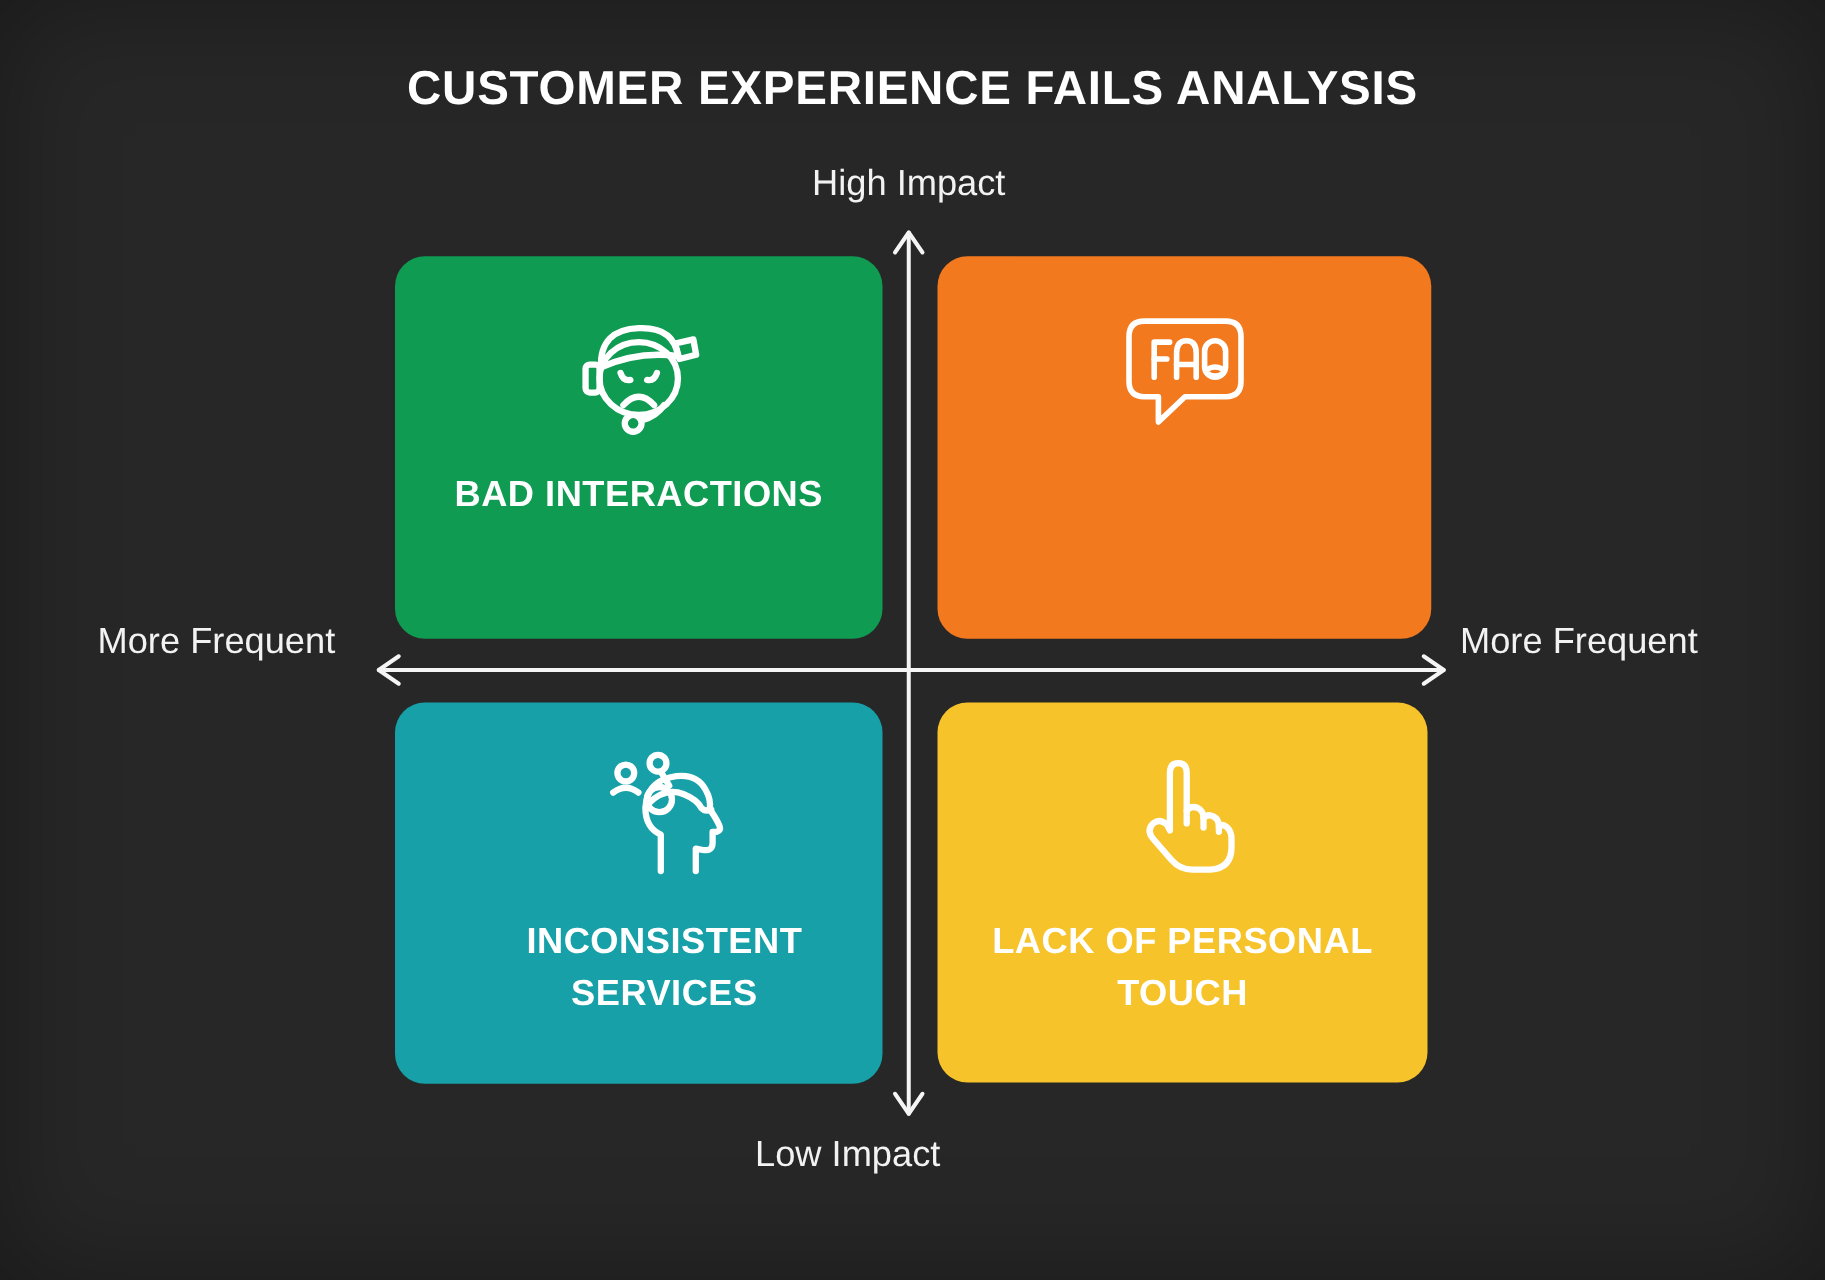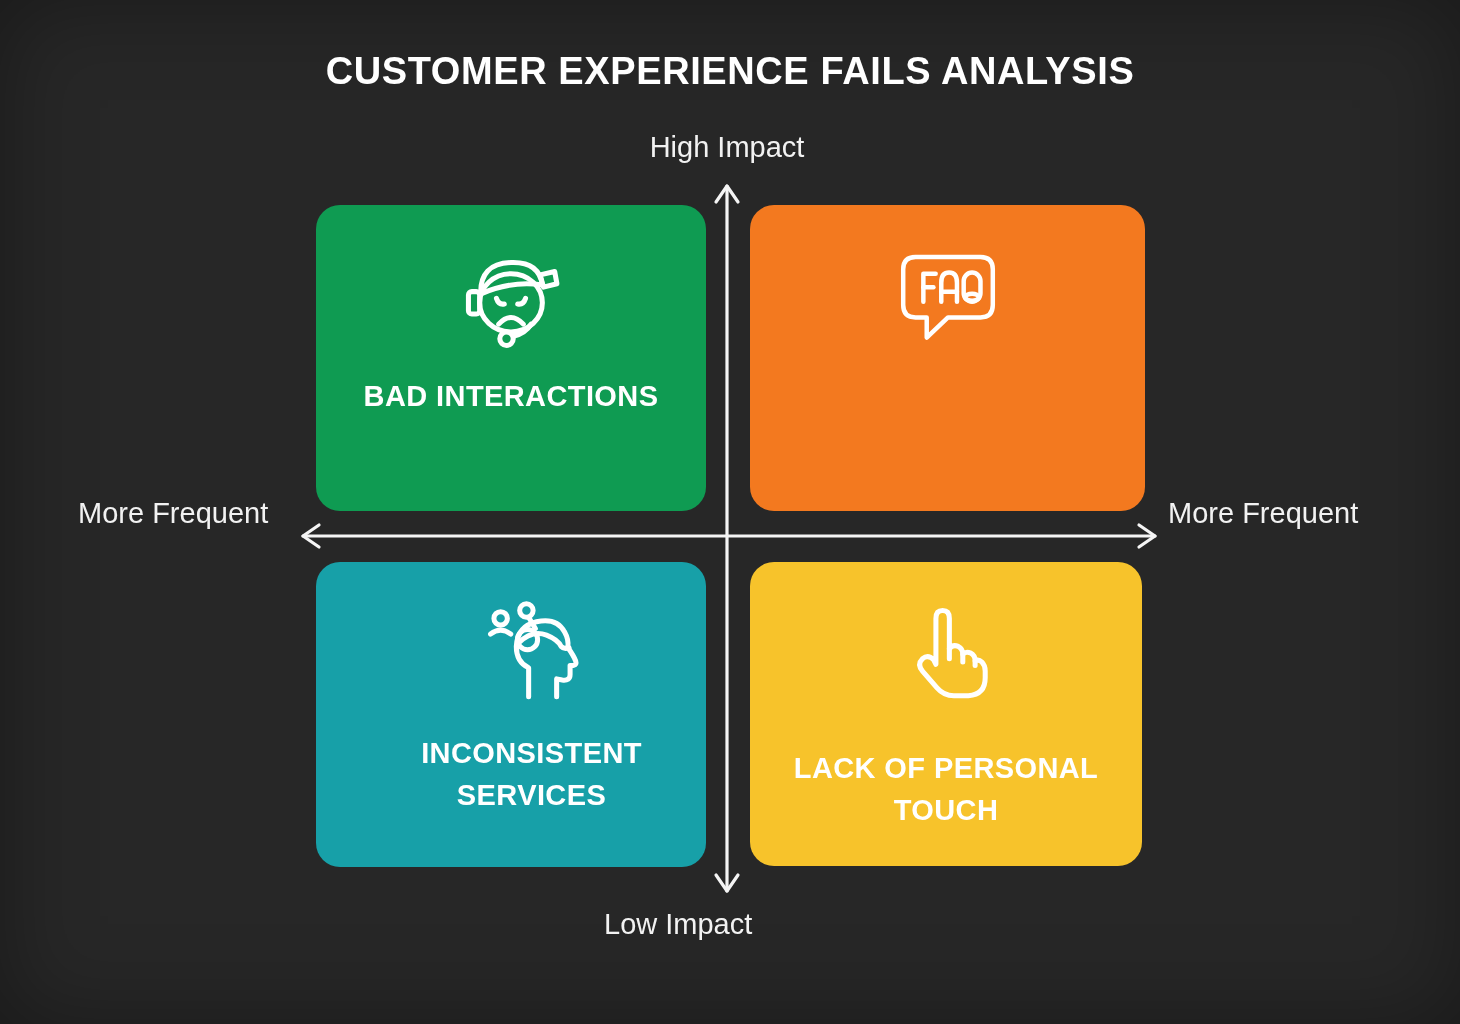--- a/index.html
+++ b/index.html
@@ -94,21 +94,21 @@
         <circle cx="46" cy="39" r="9"></circle>
         <circle cx="45" cy="13" r="6"></circle>
         <path d="M 47 19 L 53 29"></path>
         <circle cx="22" cy="20" r="6"></circle>
         <path d="M 13 34 Q 22 27 31 34"></path>
       </svg>
     </div>
     <div class="q-label">INCONSISTENT SERVICES</div>
   </div>
 
-  <div class="quadrant q-bottom-right" style="background: rgb(247, 195, 43); gap: 15px;">
+  <div class="quadrant q-bottom-right" style="background: rgb(247, 195, 43);">
     <div class="q-icon">
       <svg viewBox="0 0 100 100">
         <path d="M 41 61 V 20 Q 41 13 47 13 Q 53 13 53 20 V 47 Q 56 43 61 45 Q 65 47 65 52 Q 68 49 72 51 Q 76 53 76 58 Q 79 56 82 59 Q 85 62 85 67 V 73 Q 85 88 70 89 L 57 89 Q 48 89 42 82 L 29 67 Q 24 61 29 56 Q 34 52 39 57 Z"></path>
         <path d="M 53 47 V 56"></path>
         <path d="M 65 52 V 59"></path>
         <path d="M 76 58 V 62"></path>
       </svg>
     </div>
     <div class="q-label">LACK OF PERSONAL TOUCH</div>
   </div>

